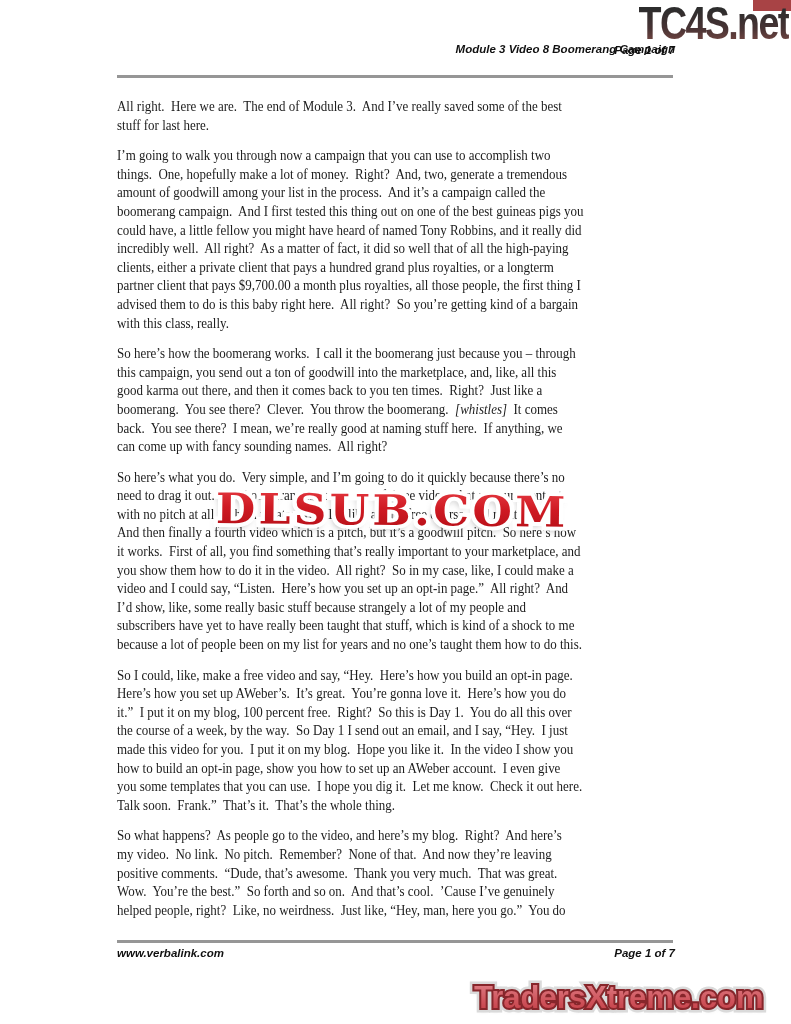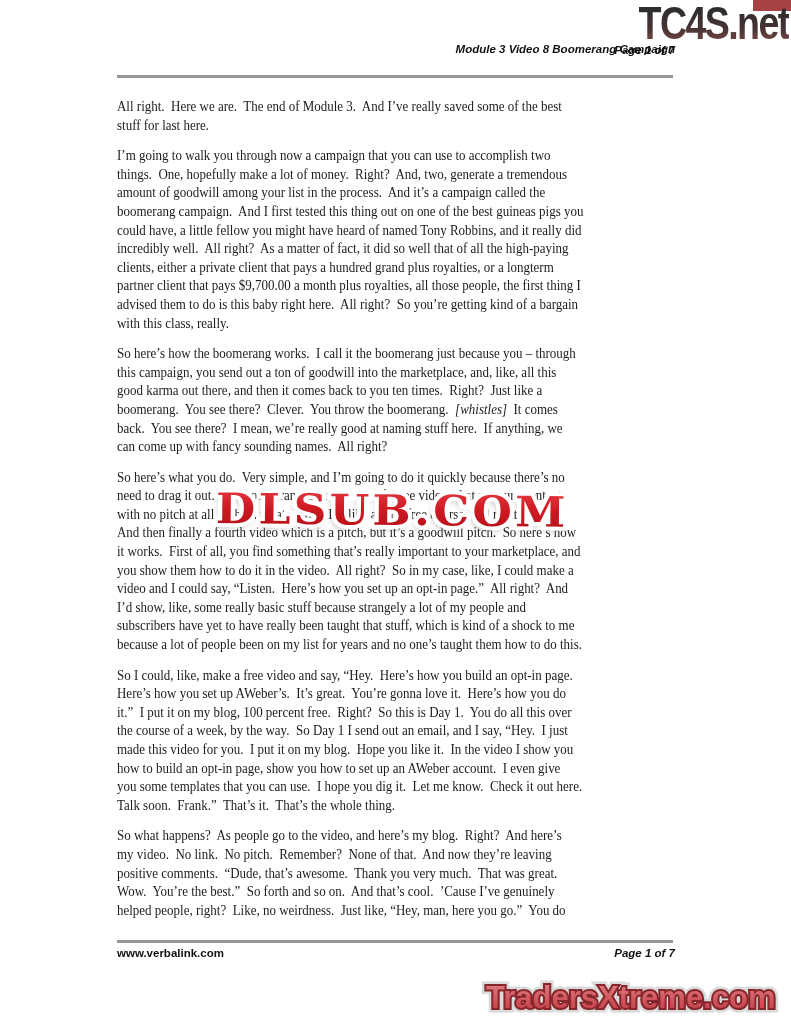--- a/index.html
+++ b/index.html
@@ -98,36 +98,35 @@
     background: linear-gradient(180deg, #e63b43 0%, #cf1a23 45%, #b30e16 100%);
     -webkit-background-clip: text;
     background-clip: text;
     color: transparent;
   }
 
   
   .footer-site {
     position: absolute; top: 947px; left: 117px;
     font-family: "Liberation Sans", sans-serif;
-    font-weight: bold; 
+    font-weight: bold; font-style: italic;
     font-size: 11.5px; color: #111;
   }
   .footer-page {
     position: absolute; top: 947px; left: 117px; width: 558px;
     text-align: right;
     font-family: "Liberation Sans", sans-serif;
     font-weight: bold; font-style: italic;
     font-size: 11.5px; color: #111;
   }
 
   
   .tx-logo-wrap {
     position: absolute; top: 981px; left: 474px;
     height: 36px;
-    margin-left: 12px;
   }
   .tx-layer {
     font-family: "Liberation Sans", sans-serif;
     font-weight: bold;
     font-size: 31px;
     line-height: 34px;
     letter-spacing: 0px;
     white-space: nowrap;
   }
   .tx-glow {

